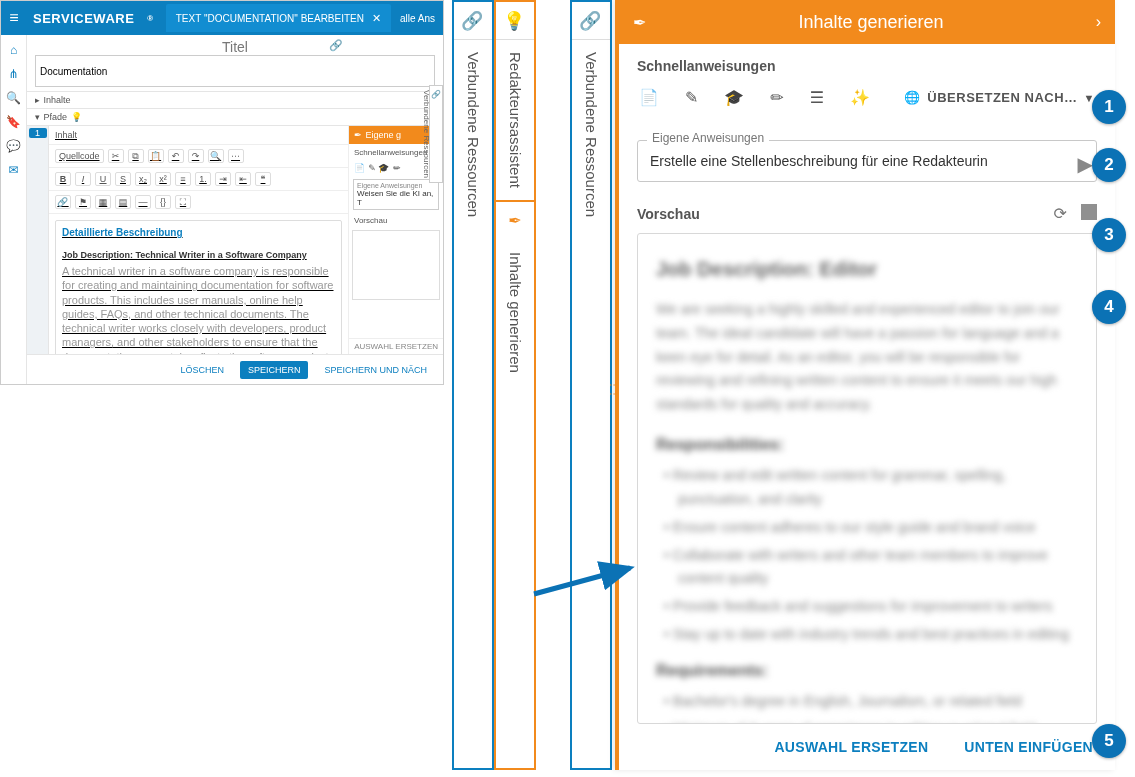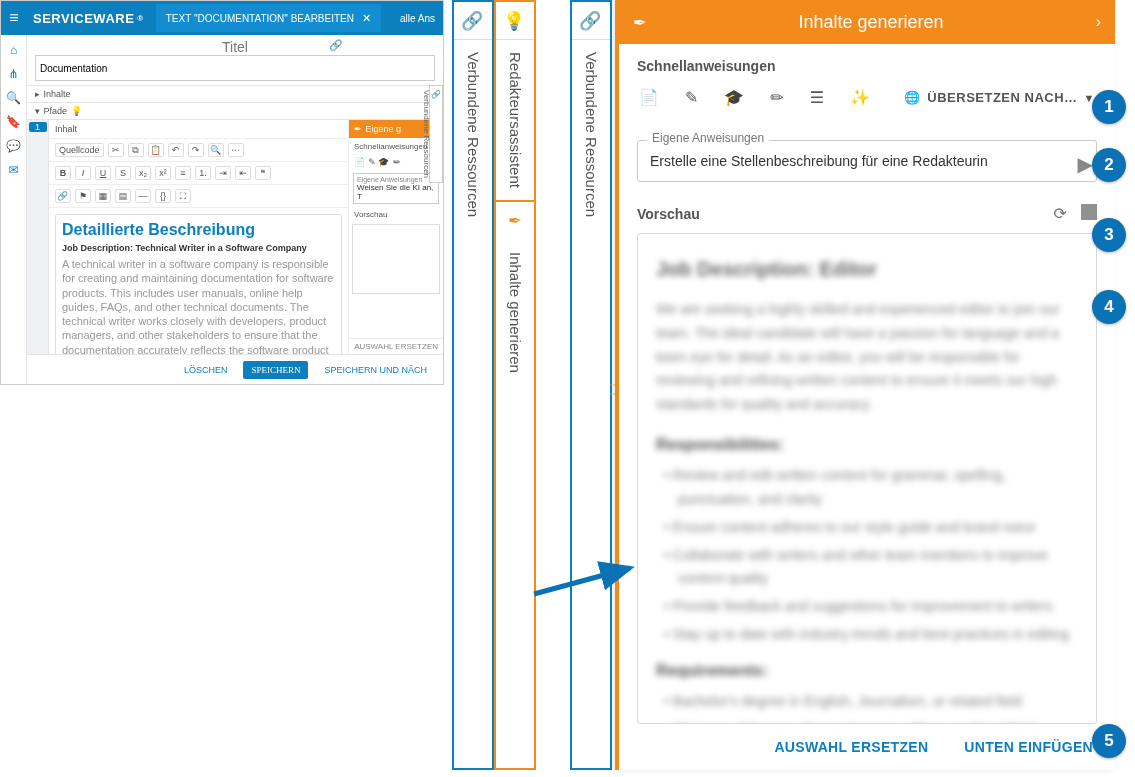--- a/index.html
+++ b/index.html
@@ -8,52 +8,52 @@
   
   .app {
     position: absolute; left: 0; top: 0; width: 444px; height: 385px;
     border: 1px solid #ccc; background: #fff;
   }
   .topbar {
     height: 34px; background: #0c7fbf; color: #fff; display: flex; align-items: center;
     font-size: 11px;
   }
   .hamburger { width: 26px; text-align: center; font-size: 16px; }
-  .brand { font-weight: bold; letter-spacing: 0.5px; padding: 0 6px; font-size: 13px; display:flex; align-items:center; gap:3px;}
+  .brand { font-weight: bold; letter-spacing: 0.5px; padding: 0 6px; font-size: 13px; display:flex; align-items:center; gap:13px;}
   .brand sup { font-size:8px; }
   .tab {
     background: #128dd1; height: 28px; margin-left: 6px; display: flex; align-items: center;
     padding: 0 10px; font-size: 10px; border-radius: 2px 2px 0 0;
   }
   .tab .x { margin-left: 8px; font-size:11px; }
   .topbar .right { margin-left: auto; padding-right: 8px; font-size: 10px; }
 
   .body { display: flex; height: calc(100% - 34px); }
   .leftnav { width: 26px; border-right: 1px solid #e5e5e5; display: flex; flex-direction: column; align-items: center; gap: 10px; padding-top: 8px; color: #0c7fbf; font-size: 12px;}
   .main { flex: 1; display: flex; flex-direction: column; position: relative; }
   .field { padding: 4px 8px; }
   .label { font-size: 14px; color: #777; text-align: center; }
   .input {
-    width: 100%; border: 1px solid #ccc; height: 26px; font-size: 10px; padding: 1px 4px;
+    width: 100%; border: 1px solid #ccc; height: 32px; font-size: 10px; padding: 1px 4px;
   }
   .rowline { border-top: 1px solid #e5e5e5; }
   .accordion { font-size: 9px; color: #555; padding: 3px 8px; display:flex; align-items:center; gap:4px;}
   .gutter { width: 22px; border-right: 1px solid #e5e5e5; background: #eef2f5; }
   .gutter .num { background:#0c7fbf; color:#fff; font-size:9px; width:18px; text-align:center; border-radius:2px; margin:2px auto;}
 
   .editorzone { display:flex; flex:1; min-height:0; }
   .editor {
-    flex: 1; display: flex; flex-direction: column; min-height:0;
+    flex: 1; display: flex; flex-direction: column; min-height:0;text-decoration:underline;
   }
   .ed-head { font-size: 9px; color:#555; padding:4px 6px; border-bottom:1px solid #eee;}
   .toolbar { display:flex; flex-wrap:wrap; gap:4px; padding:4px 6px; border-bottom:1px solid #eee; font-size:10px; color:#555;}
   .toolbar span { width:16px; height:14px; display:inline-flex; align-items:center; justify-content:center; border:1px solid #ddd; border-radius:2px; font-size:9px;}
   .edbody { flex:1; overflow:hidden; padding:6px; }
   .card { border:1px solid #ddd; border-radius:2px; padding:6px; font-size:9px; }
-  .card h4 { color:#0c7fbf; font-size:16px; margin-bottom:4px;}
+  .card h4 { color:#0c7fbf; font-size:10px; margin-bottom:12px;}
   .blurtext { color:#999; filter: blur(0.7px); line-height:1.3; font-size:11px;}
 
   .sidepanel { width:95px; border-left:1px solid #eee; display:flex; flex-direction:column; position:relative;}
   .sp-head { background:#f28a1c; color:#fff; font-size:9px; padding:4px 5px; display:flex; align-items:center; gap:4px;}
   .sp-sec { font-size:8px; color:#555; padding:4px 5px;}
   .sp-icons { display:flex; gap:3px; padding:2px 5px; color:#555;}
   .sp-icons span{ font-size:9px; }
   .sp-field { margin:4px; border:1px solid #ccc; padding:2px 3px;}
   .sp-field .lab{font-size:7px;color:#888;}
   .sp-field .val{font-size:8px;color:#333;}
@@ -62,21 +62,21 @@
   .sp-foot{ margin-top:auto; text-align:right; font-size:8px; color:#888; padding:3px 5px; border-top:1px solid #eee;}
 
   .vtab-mini {
     position:absolute; right:0; top:50px; width:14px; border:1px solid #ccc; background:#fff; font-size:8px;
     writing-mode: vertical-rl; text-align:center; padding:4px 1px; color:#666;
   }
   .linkicon-mini { position:absolute; color:#0c7fbf; font-size:11px; }
 
   .footer { height:30px; border-top:1px solid #e5e5e5; display:flex; align-items:center; justify-content:flex-end; gap:8px; padding:0 8px; font-size:9px;}
   .btn { padding:4px 8px; border-radius:2px; }
-  .btn-primary{ background:#0c7fbf; color:#fff;font-family:Liberation Serif, serif;}
+  .btn-primary{ background:#0c7fbf; color:#fff;}
   .btn-secondary{ color:#0c7fbf; }
 
   
   .colset1 { position:absolute; left:452px; top:0; width:85px; height:770px; display:flex; }
   .colset2 { position:absolute; left:570px; top:0; width:45px; height:770px; display:flex; }
   .vcol { border:2px solid; width:42px; display:flex; flex-direction:column; align-items:center; background:#fff;}
   .vcol.blue { border-color:#0c7fbf;}
   .vcol.orange{ border-color:#f28a1c;}
   .vcol .top { height:38px; width:100%; display:flex; align-items:center; justify-content:center; border-bottom:1px solid #ddd;}
   .vcol .top.link { color:#0c7fbf; font-size:18px;}

